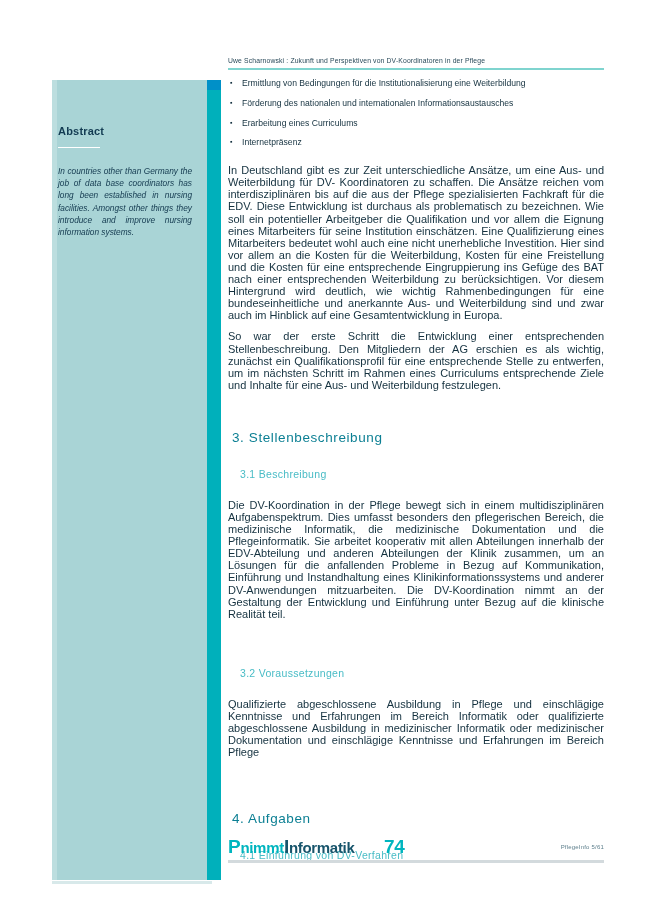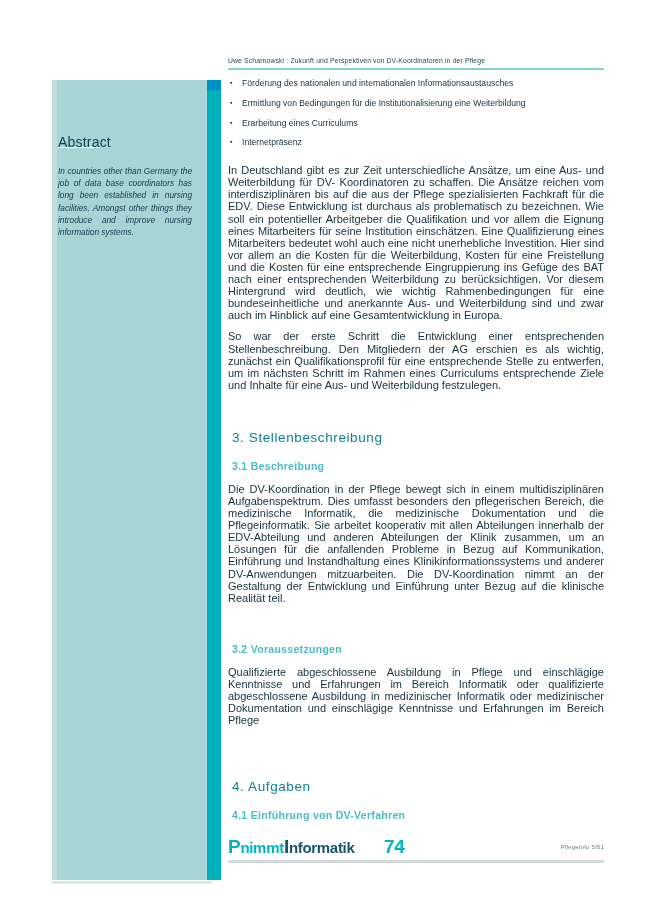--- a/index.html
+++ b/index.html
@@ -58,23 +58,23 @@
     left: 52px;
     top: 881px;
     width: 160px;
     height: 3px;
     background: #d8e9ea;
   }
 
   .abstract-title {
     position: absolute;
     left: 58px;
-    top: 134px;
-    font-size: 14px;
-    font-weight: normal;
+    top: 125px;
+    font-size: 11px;
+    font-weight: bold;
     color: #123b52;
     letter-spacing: 0.2px;
   }
   .abstract-underline {
     position: absolute;
     left: 58px;
     top: 147px;
     width: 42px;
     height: 1px;
     background: #ffffff;
@@ -150,23 +150,23 @@
   }
 
   h2.sec {
     margin: 4px;
     font-size: 13.5px;
     font-weight: normal;
     color: #0b7f93;
     letter-spacing: 0.6px;
   }
   h3.subsec {
-    margin: 4px;
+    margin: 12px;
     font-size: 10.5px;
-    font-weight: bold;
+    font-weight: normal;
     color: #49bcc6;
     letter-spacing: 0.3px;
   }
 
   .gap-s { height: 7px; }
   .gap-l { height: 26px; }
   .gap-xl { height: 40px; }
 
   
   .footer {
@@ -232,22 +232,22 @@
   <div class="abstract-title">Abstract</div>
   <div class="abstract-underline"></div>
   <div class="abstract-body">In countries other than Germany the job of data base coordinators has long been established in nursing facilities. Amongst other things they introduce and improve nursing information systems.</div>
 
   <div class="running-head">Uwe Scharnowski : Zukunft und Perspektiven von DV-Koordinatoren in der Pflege</div>
   <div class="running-rule"></div>
 
   <div class="main">
 
     <ul class="bullets">
+      <li>Ermittlung von Bedingungen für die Institutionalisierung eine Weiterbildung</li>
       <li>Förderung des nationalen und internationalen Informationsaustausches</li>
-      <li>Ermittlung von Bedingungen für die Institutionalisierung eine Weiterbildung</li>
       <li>Erarbeitung eines Curriculums</li>
       <li>Internetpräsenz</li>
     </ul>
 
     <div class="gap-s"></div>
 
     <p class="body">In Deutschland gibt es zur Zeit unterschiedliche Ansätze, um eine Aus- und Weiterbildung für DV- Koordinatoren zu schaffen. Die Ansätze reichen vom interdisziplinären bis auf die aus der Pflege spezialisierten Fachkraft für die EDV. Diese Entwicklung ist durchaus als problematisch zu bezeichnen. Wie soll ein potentieller Arbeitgeber die Qualifikation und vor allem die Eignung eines Mitarbeiters für seine Institution einschätzen. Eine Qualifizierung eines Mitarbeiters bedeutet wohl auch eine nicht unerhebliche Investition. Hier sind vor allem an die Kosten für die Weiterbildung, Kosten für eine Freistellung und die Kosten für eine entsprechende Eingruppierung ins Gefüge des BAT nach einer entsprechenden Weiterbildung zu berücksichtigen. Vor diesem Hintergrund wird deutlich, wie wichtig Rahmenbedingungen für eine bundeseinheitliche und anerkannte Aus- und Weiterbildung sind und zwar auch im Hinblick auf eine Gesamtentwicklung in Europa.</p>
     <p class="body">So war der erste Schritt die Entwicklung einer entsprechenden Stellenbeschreibung. Den Mitgliedern der AG erschien es als wichtig, zunächst ein Qualifikationsprofil für eine entsprechende Stelle zu entwerfen, um im nächsten Schritt im Rahmen eines Curriculums entsprechende Ziele und Inhalte für eine Aus- und Weiterbildung festzulegen.</p>
 
     <div class="gap-l"></div>

